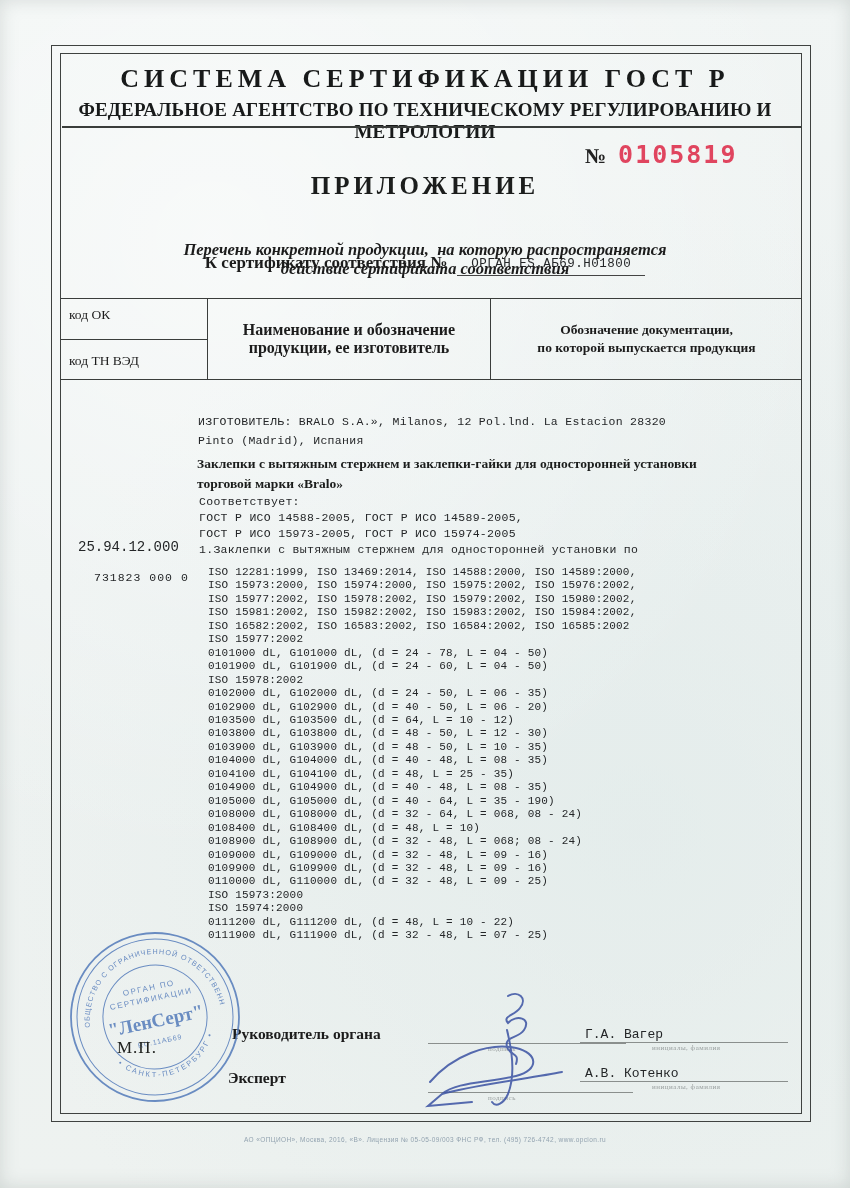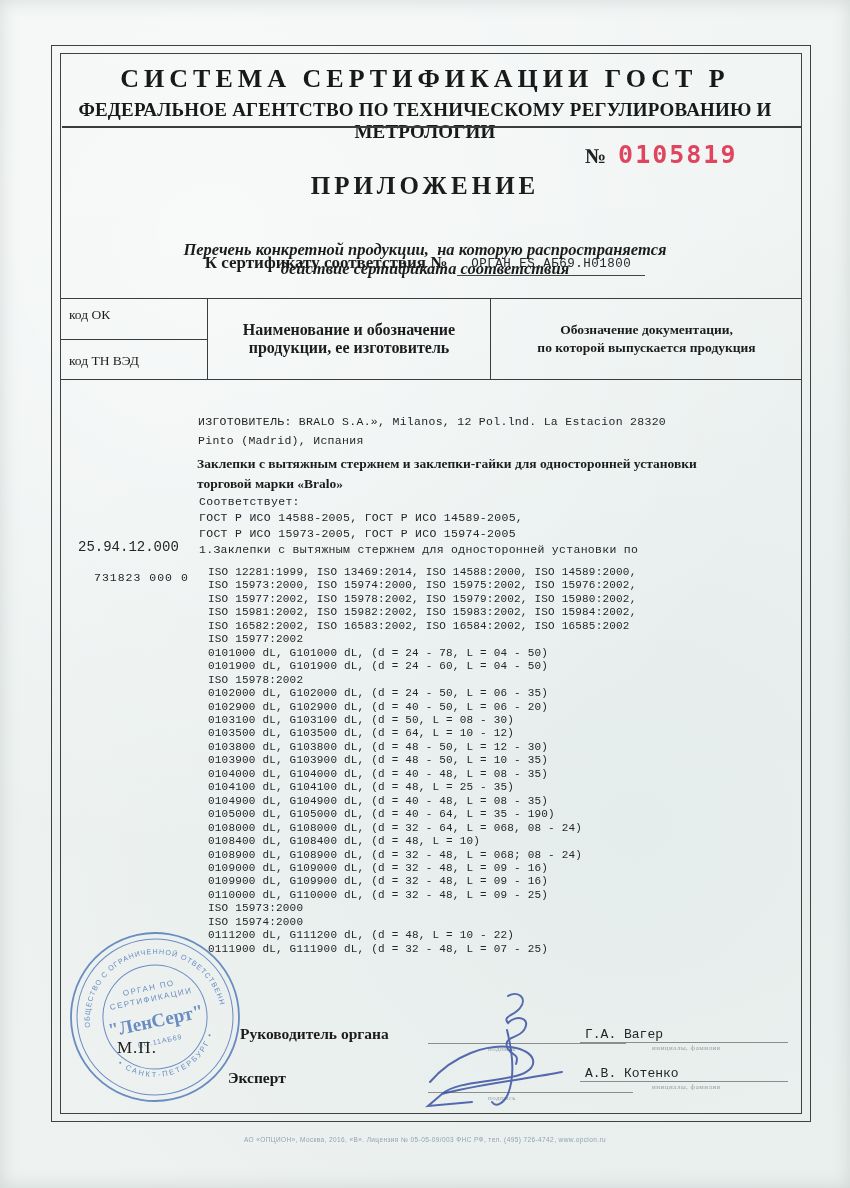--- a/index.html
+++ b/index.html
@@ -56,21 +56,21 @@
   .mfr { top:412px; left:198px; font-size:11.5px; line-height:19px; letter-spacing:.3px; }
   .prod-title { top:454px; left:197px; font-size:13.5px; font-weight:bold; line-height:20px; color:#1b1d1c; }
   .conform { top:494px; left:199px; font-size:11.5px; line-height:16px; letter-spacing:.3px; }
   .listing { top:566px; left:208px; font-size:11px; line-height:13.45px; letter-spacing:.2px; z-index:3; }
   .code-ok { top:539px; left:78px; font-size:14px; }
   .code-tnved { top:571px; left:78px; font-size:11.5px; letter-spacing:1px;margin-left:16px; }
 
   .stamp-svg { top:928px; left:66px; width:178px; height:178px; z-index:2; opacity:.82; }
   .mp-mark { top:1038px; left:117px; font-size:17px; letter-spacing:1px; color:#20221f; z-index:4; }
 
-  .sig-label-1 { top:1025px; left:240px; font-size:15.5px; font-weight:bold; }
+  .sig-label-1 { top:1025px; left:232px; font-size:15.5px; font-weight:bold; }
   .sig-label-2 { top:1069px; left:228px; font-size:15.5px; font-weight:bold; }
   .sig-line-1 { top:1043px; left:428px; width:198px; height:1px; background:#8a8f8d; }
   .sig-line-2 { top:1092px; left:428px; width:205px; height:1px; background:#8a8f8d; }
   .sig-caption { font-size:7px; color:#9aa0a0; letter-spacing:.5px; }
   .cap-1 { top:1045px; left:488px; }
   .cap-2 { top:1094px; left:488px; }
   .name-1 { top:1027px; left:585px; font-size:13px; }
   .name-2 { top:1066px; left:585px; font-size:13px; }
   .name-line-1 { top:1042px; left:580px; width:208px; height:1px; background:#8a8f8d; }
   .name-line-2 { top:1081px; left:580px; width:208px; height:1px; background:#8a8f8d; }
@@ -142,21 +142,20 @@
       <div>ISO 15973:2000, ISO 15974:2000, ISO 15975:2002, ISO 15976:2002,</div>
       <div>ISO 15977:2002, ISO 15978:2002, ISO 15979:2002, ISO 15980:2002,</div>
       <div>ISO 15981:2002, ISO 15982:2002, ISO 15983:2002, ISO 15984:2002,</div>
       <div>ISO 16582:2002, ISO 16583:2002, ISO 16584:2002, ISO 16585:2002</div>
       <div>ISO 15977:2002</div>
       <div>0101000 dL, G101000 dL, (d = 24 - 78, L = 04 - 50)</div>
       <div>0101900 dL, G101900 dL, (d = 24 - 60, L = 04 - 50)</div>
       <div>ISO 15978:2002</div>
       <div>0102000 dL, G102000 dL, (d = 24 - 50, L = 06 - 35)</div>
       <div>0102900 dL, G102900 dL, (d = 40 - 50, L = 06 - 20)</div>
-      <div>0103100 dL, G103100 dL, (d = 50, L = 08 - 30)</div>
       <div>0103500 dL, G103500 dL, (d = 64, L = 10 - 12)</div>
       <div>0103800 dL, G103800 dL, (d = 48 - 50, L = 12 - 30)</div>
       <div>0103900 dL, G103900 dL, (d = 48 - 50, L = 10 - 35)</div>
       <div>0104000 dL, G104000 dL, (d = 40 - 48, L = 08 - 35)</div>
       <div>0104100 dL, G104100 dL, (d = 48, L = 25 - 35)</div>
       <div>0104900 dL, G104900 dL, (d = 40 - 48, L = 08 - 35)</div>
       <div>0105000 dL, G105000 dL, (d = 40 - 64, L = 35 - 190)</div>
       <div>0108000 dL, G108000 dL, (d = 32 - 64, L = 068, 08 - 24)</div>
       <div>0108400 dL, G108400 dL, (d = 48, L = 10)</div>
       <div>0108900 dL, G108900 dL, (d = 32 - 48, L = 068; 08 - 24)</div>

